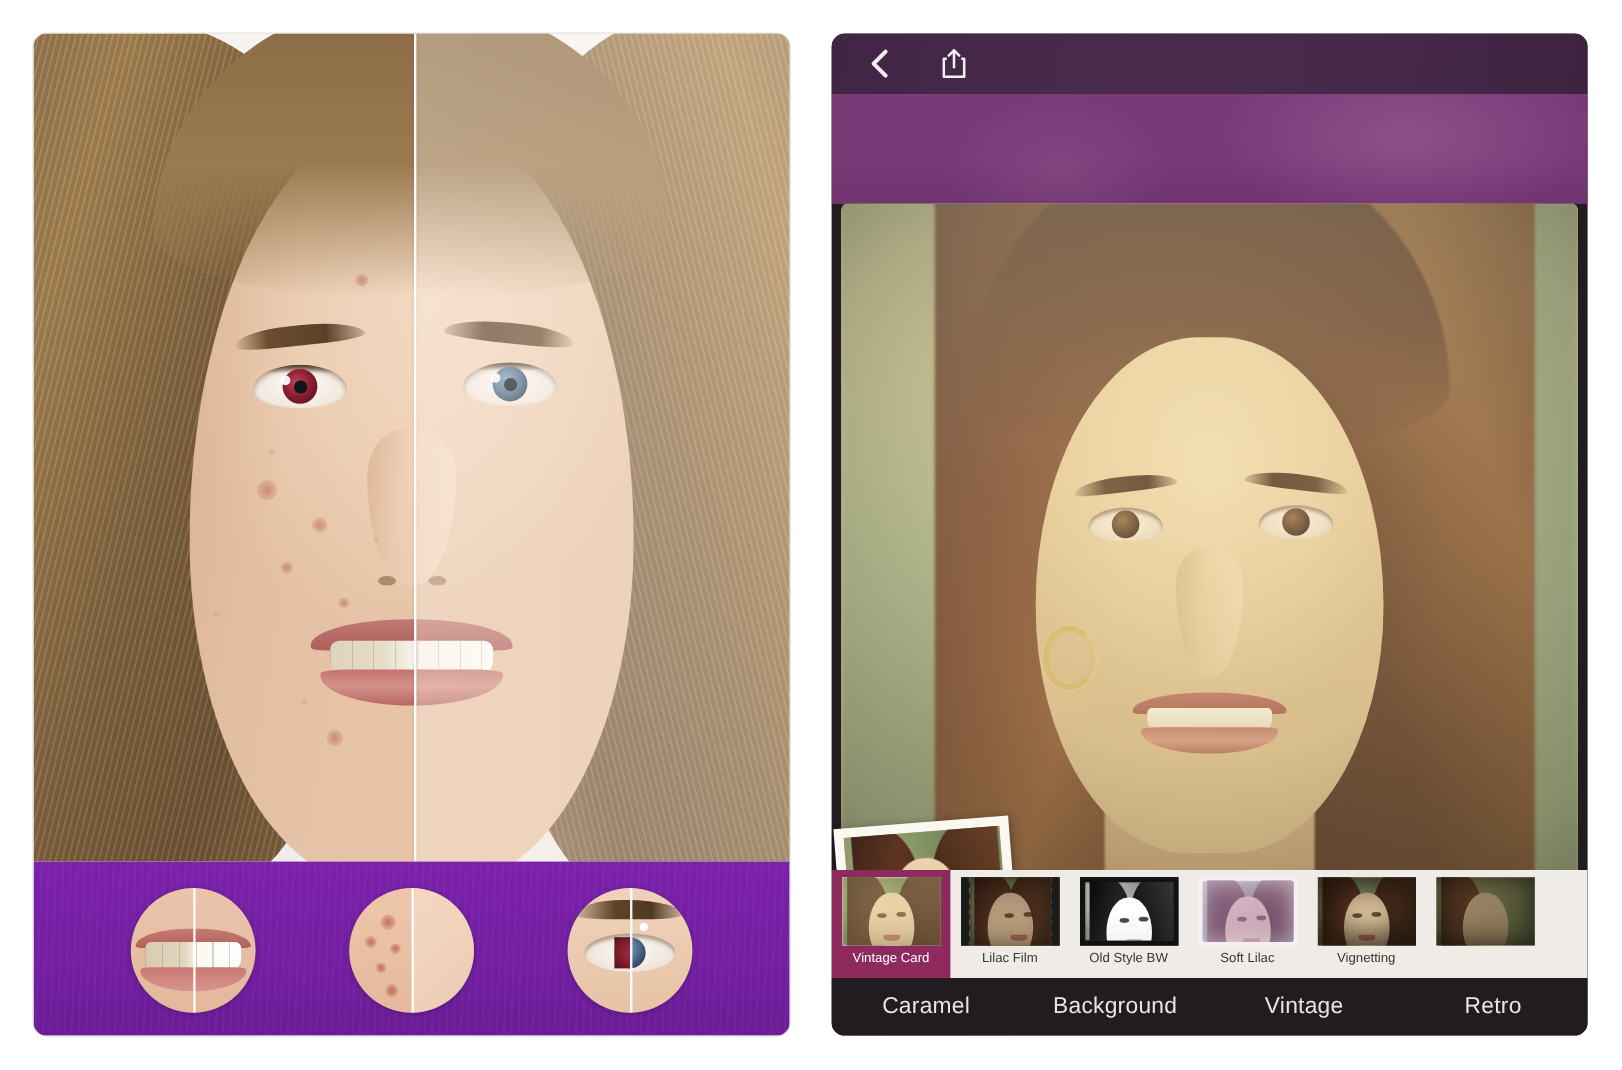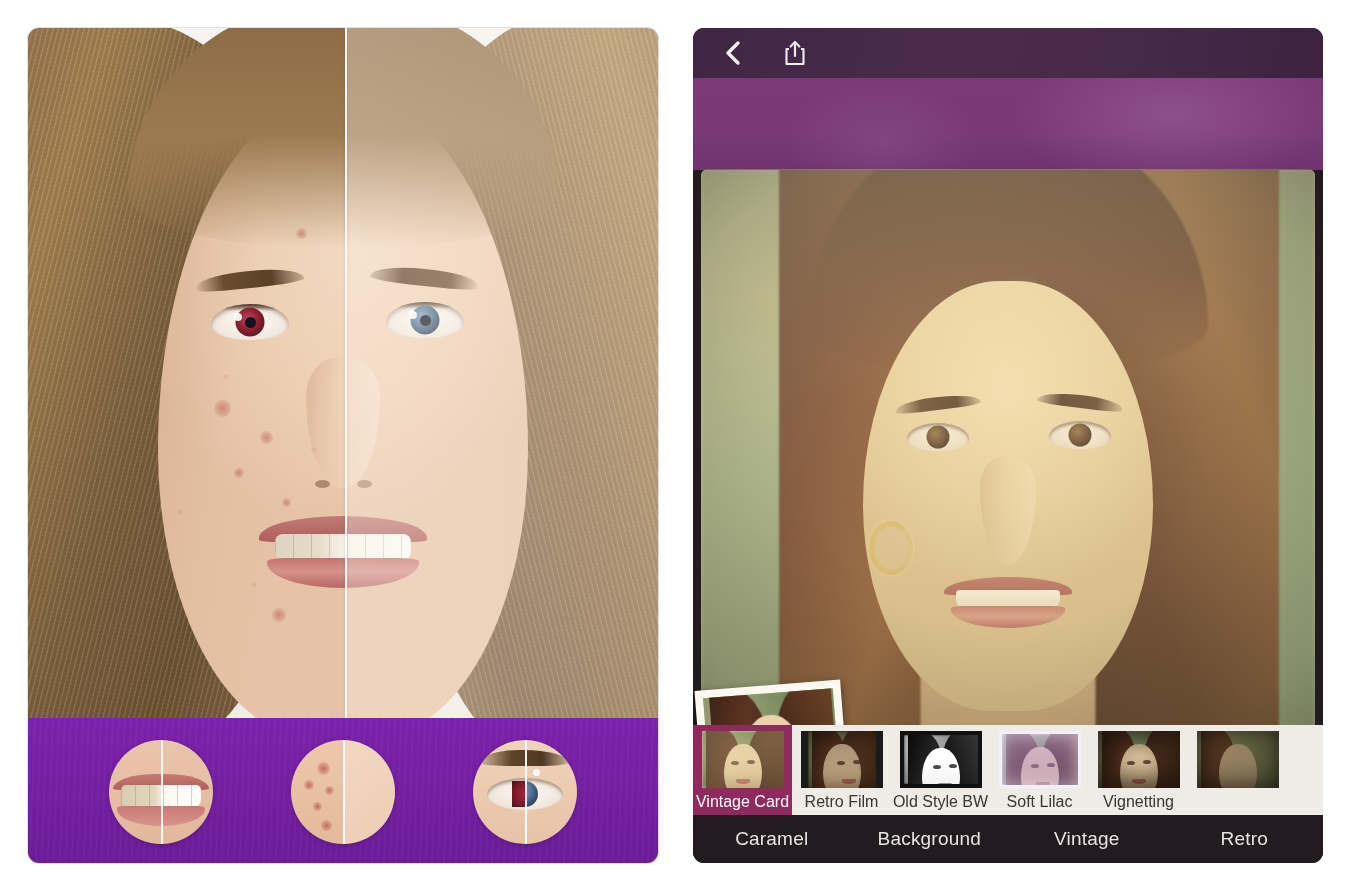--- a/index.html
+++ b/index.html
@@ -623,21 +623,21 @@
   .filter-tile.selected { background: #8e2a5e; }
   .ft-thumb {
     position: relative;
     width: 82px; height: 57px;
     overflow: hidden;
     background: #b5aa97;
   }
   .filter-tile.selected .ft-thumb { outline: 2px solid #ffffff; outline-offset: -2px; }
   .ft-label {
     margin-top: 5px;
-    font-size: 16px;
+    font-size: 11px;
     color: #3b3632;
     white-space: nowrap;
   }
   .filter-tile.selected .ft-label { color: #ffffff; }
 
   
   .mini { position: absolute; inset: 0; overflow: hidden; }
   .mini .m-bg { position: absolute; inset: 0;
     background: radial-gradient(ellipse 55% 65% at 20% 25%, #9aa673 0%, #8b9a69 50%, #74855a 100%);
     filter: blur(1px); }
@@ -888,21 +888,21 @@
             <div class="m-bg"></div>
             <div class="m-hl"></div>
             <div class="m-hr"></div>
             <div class="m-face"></div>
             <div class="m-e l"></div>
             <div class="m-e r"></div>
             <div class="m-m"></div>
           </div>
           <div class="look-retro"></div>
         </div>
-        <div class="ft-label">Retro Film</div>
+        <div class="ft-label">Lilac Film</div>
       </div>
 
       <div class="filter-tile">
         <div class="ft-thumb bw bwframe">
           <div class="mini">
             <div class="m-bg"></div>
             <div class="m-hl"></div>
             <div class="m-hr"></div>
             <div class="m-face"></div>
             <div class="m-e l"></div>

